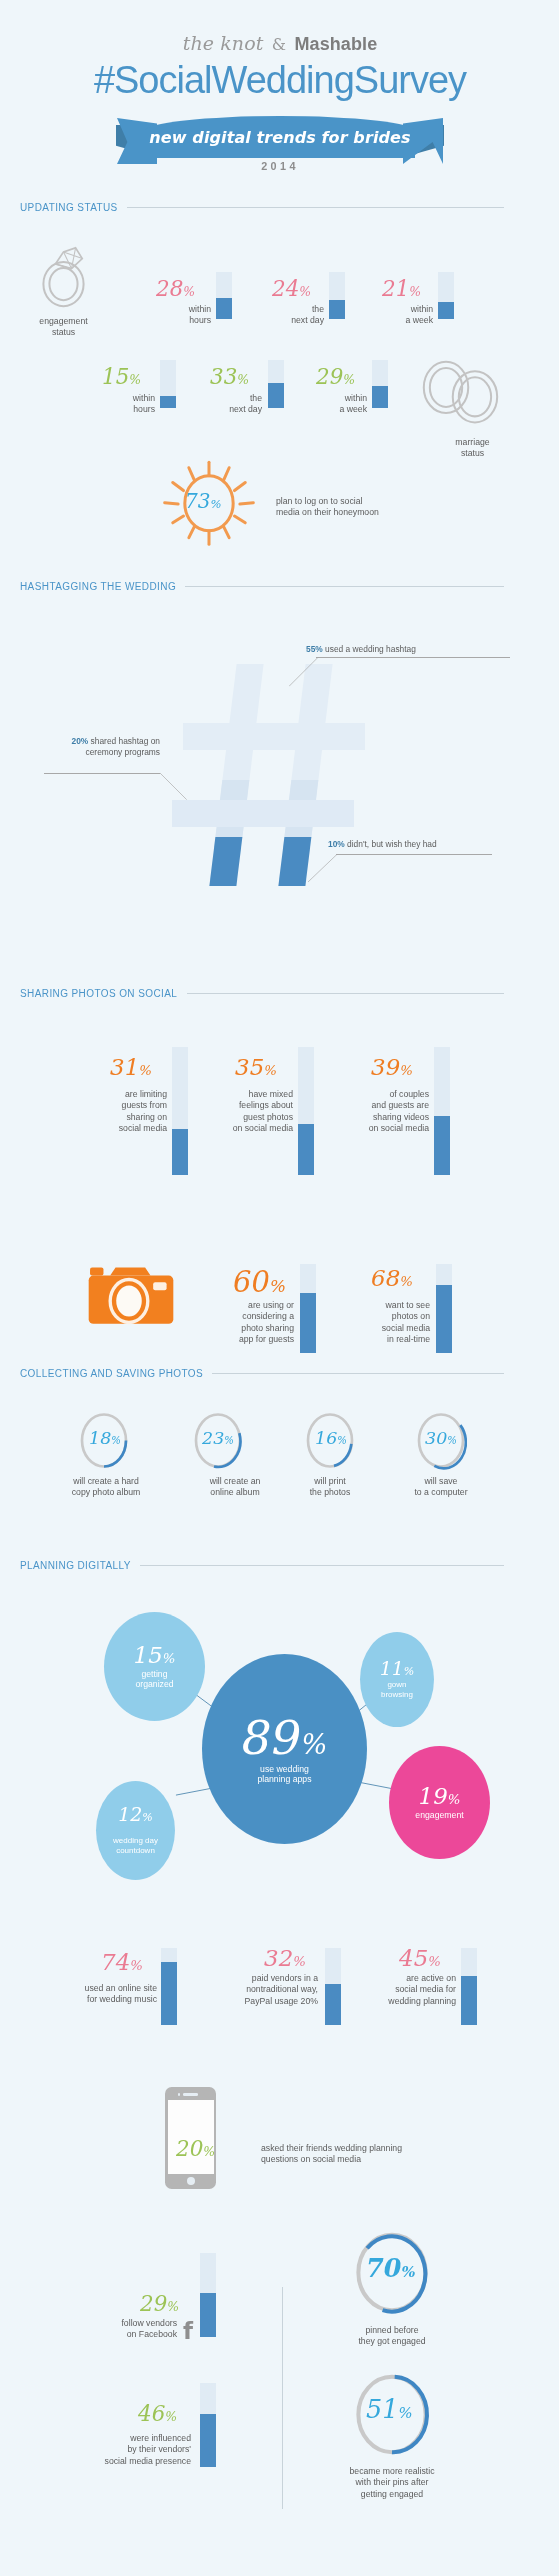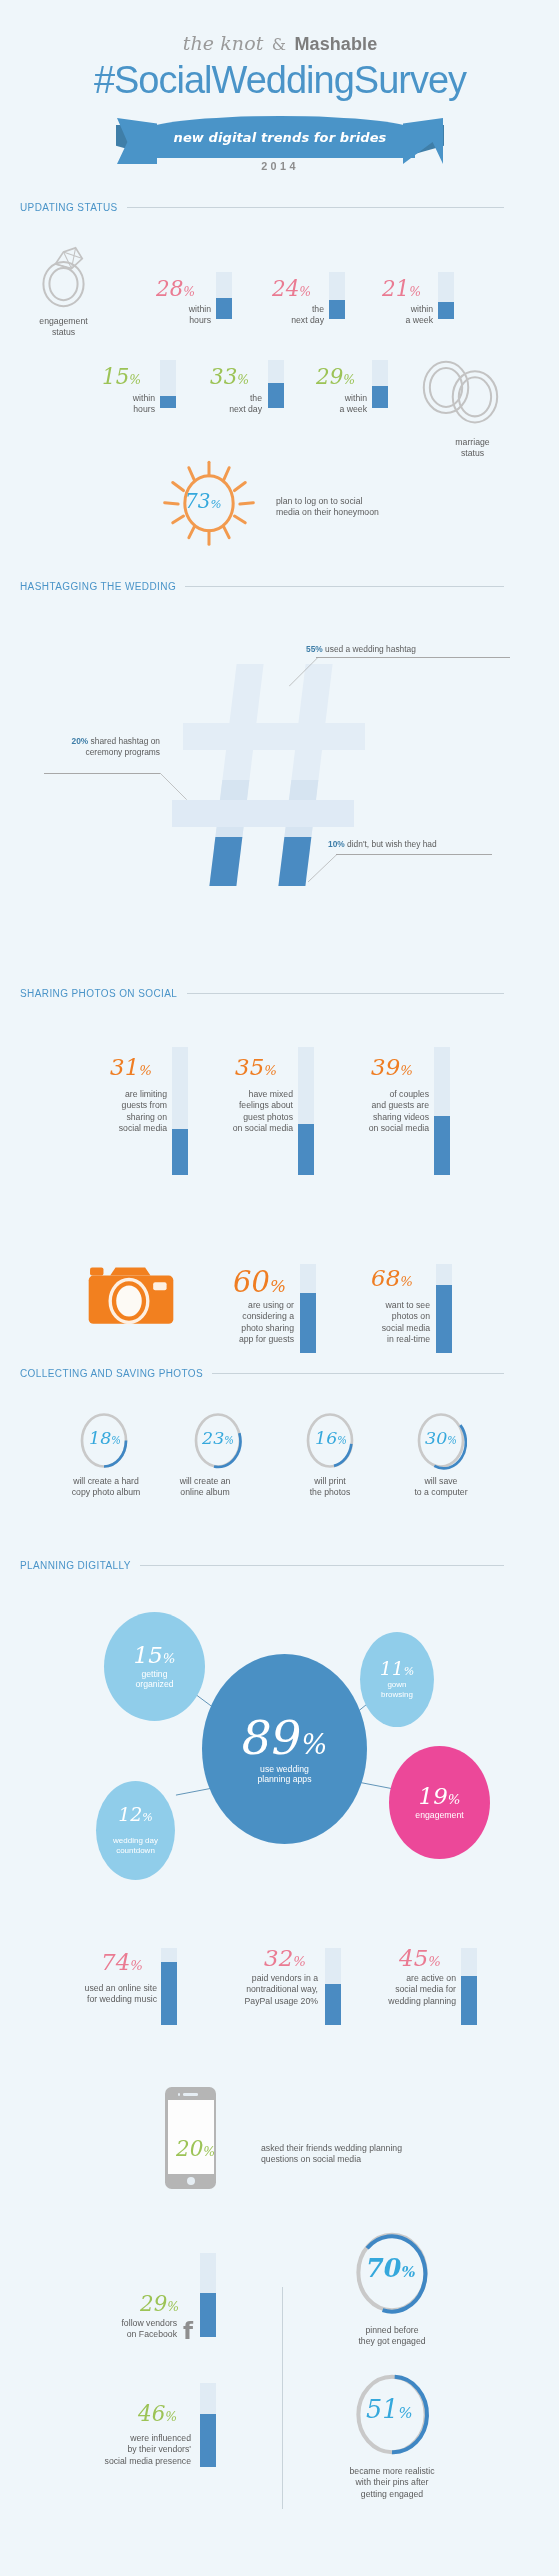--- a/index.html
+++ b/index.html
@@ -40,21 +40,21 @@
   }
   .ribbon-flagL { left: 117px; clip-path: polygon(0 0, 100% 12%, 100% 100%, 0 100%, 26% 52%); }
   .ribbon-flagR { right: 117px; clip-path: polygon(0 12%, 100% 0, 100% 100%, 74% 52%, 0 100%); }
   .ribbon-body {
     position: absolute; top: 17.5px; left: 145px; width: 270px; height: 42px;
     background: #4a94c8; border-radius: 50% 50% 0 0 / 15px 15px 0 0;
     display: flex; align-items: center; justify-content: center;
   }
   .ribbon-text {
     font-family: "DejaVu Sans", sans-serif; font-style: italic; font-weight: 600;
-    font-size: 13px; color: #ffffff; letter-spacing: 0.1px; margin-top: 2.7px;
+    font-size: 16px; color: #ffffff; letter-spacing: 0.1px; margin-top: 2.7px;
   }
   .year {
     font-size: 10.8px; color: #8d8d8d; letter-spacing: 3.4px;
     font-weight: bold; margin-top: 1.3px;
   }
 
   
   .section-head { position: absolute; display: flex; align-items: center; width: 484px; left: 20px; }
   .section-head .label {
     font-size: 10px; color: #4a94c8; letter-spacing: 0.4px; white-space: nowrap;
@@ -389,21 +389,21 @@
     <div>copy photo album</div>
   </div>
 
   <svg style="position:absolute;left:192px;top:1410px;" width="52" height="61" viewBox="0 0 78 90">
     <ellipse cx="39" cy="45" rx="33" ry="39" fill="none" stroke="#c9c9c9" stroke-width="4"></ellipse>
     <path d="M33 84 A33 39 0 0 0 71 34" fill="none" stroke="#3f87c4" stroke-width="4"></path>
   </svg>
   <div class="stat-num cyan" style="left:202px; top:1428px; font-size:17.5px;">
     <span>23</span><span class="pct">%</span>
   </div>
-  <div class="stat-cap ctr" style="left:164px; top:1476px; width:82px;">
+  <div class="stat-cap ctr" style="left:194px; top:1476px; width:82px;">
     <div>will create an</div>
     <div>online album</div>
   </div>
 
   <svg style="position:absolute;left:304px;top:1410px;" width="52" height="61" viewBox="0 0 78 90">
     <ellipse cx="39" cy="45" rx="33" ry="39" fill="none" stroke="#c9c9c9" stroke-width="4"></ellipse>
     <path d="M45 83 A33 39 0 0 0 71 50" fill="none" stroke="#3f87c4" stroke-width="4"></path>
   </svg>
   <div class="stat-num cyan" style="left:315px; top:1428px; font-size:17.5px;">
     <span>16</span><span class="pct">%</span>

